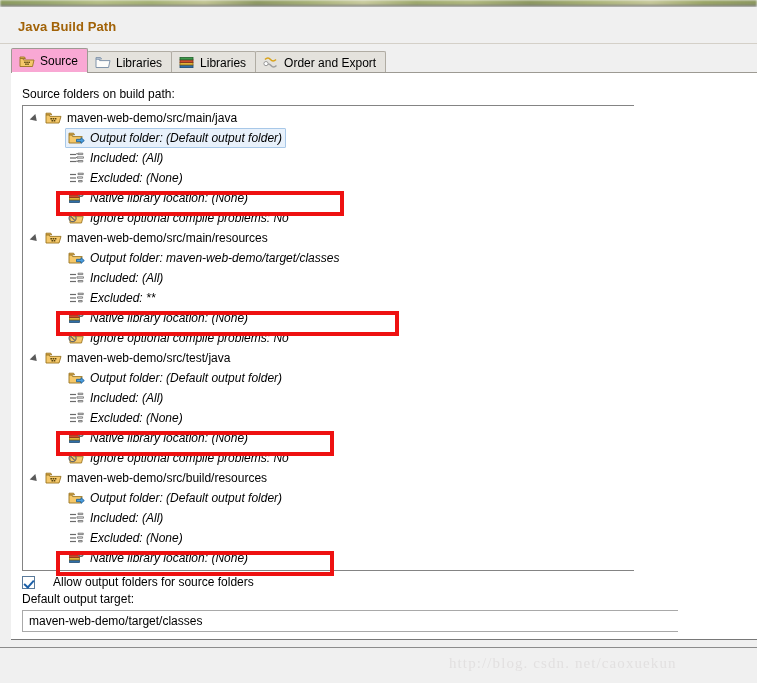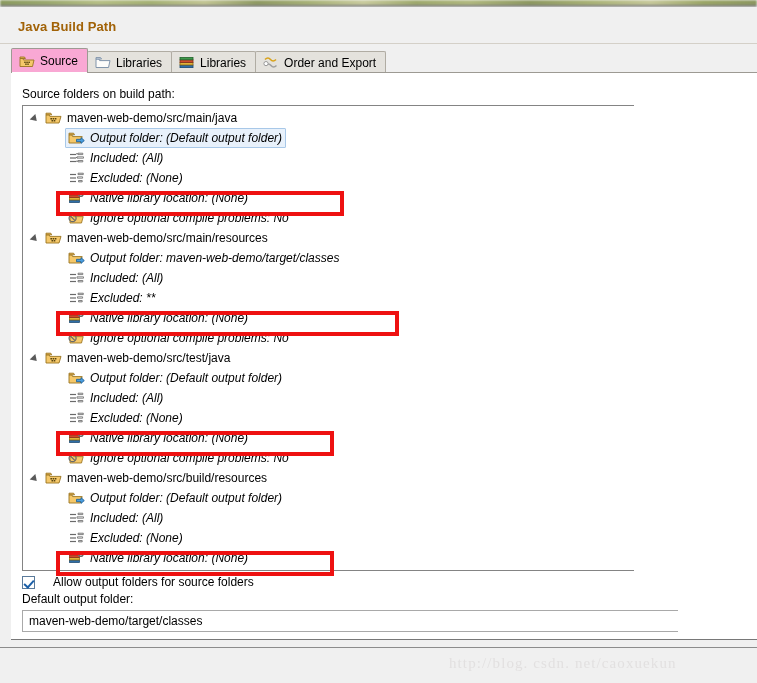--- a/index.html
+++ b/index.html
@@ -757,21 +757,21 @@
     <div class="redbox" style="left:45px;  top:238px; width:343px; height:25px;"></div>
     <div class="redbox" style="left:45px;  top:358px; width:278px; height:25px;"></div>
     <div class="redbox" style="left:45px;  top:478px; width:278px; height:25px;"></div>
 
     <div class="checkrow">
       <span class="checkbox checked"></span>
       <span>Allow output folders for source folders</span>
     </div>
 
     <div class="field-label" id="lbl-default-output">
-      <span>Default output folder:</span>
+      <span>Default output target:</span>
     </div>
 
     <div class="textfield">
       <span>maven-web-demo/target/classes</span>
     </div>
 
     <div class="pane-bottom-rule"></div>
   </div>
 </div>
 

